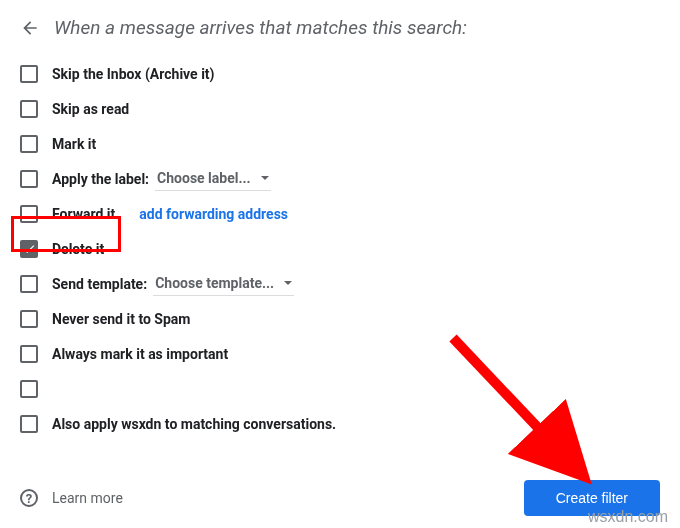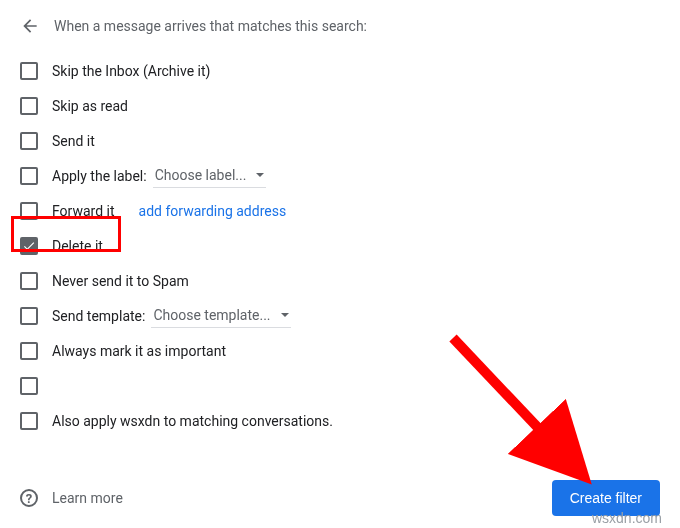--- a/index.html
+++ b/index.html
@@ -19,36 +19,38 @@
     box-sizing: border-box;
     width: 100%;
     height: 100%;
     position: relative;
   }
   .header {
     display: flex;
     align-items: center;
     margin-bottom: 18px;
     color: #5f6368;
-    font-size: 14px;
+    font-size: 19px;
+    font-style: italic;
   }
   .back-icon {
     width: 20px;
     height: 20px;
     display: flex;
     align-items: center;
     justify-content: center;
     margin-right: 14px;
     cursor: pointer;
   }
   .row {
     display: flex;
     align-items: center;
     min-height: 34px;
     margin-bottom: 1px;
+    font-weight: bold;
   }
   .checkbox {
     width: 18px;
     height: 18px;
     border: 2px solid #5f6368;
     border-radius: 2px;
     box-sizing: border-box;
     margin-right: 14px;
     display: flex;
     align-items: center;
@@ -126,30 +128,30 @@
     font-weight: bold;
     color: #5f6368;
     margin-right: 14px;
     box-sizing: border-box;
   }
   .create-button {
     background: #1a73e8;
     color: #fff;
     border: none;
     border-radius: 4px;
-    padding: 10px 18px;
+    padding: 10px 32px;
     font-size: 14px;
     font-weight: 500;
     cursor: pointer;
   }
   .watermark {
     position: absolute;
-    right: 18px;
+    right: 12px;
     bottom: 2px;
-    font-size: 14px;
+    font-size: 16px;
     color: #9aa0a6;
     font-family: Arial, sans-serif;
     pointer-events: none;
   }
   
   .arrow-svg {
     position: absolute;
     left: 0; top: 0;
     width: 680px; height: 528px;
     pointer-events: none;
@@ -174,21 +176,21 @@
     <span class="row-label">Skip the Inbox (Archive it)</span>
   </div>
 
   <div class="row">
     <span class="checkbox"></span>
     <span class="row-label">Skip as read</span>
   </div>
 
   <div class="row">
     <span class="checkbox"></span>
-    <span class="row-label">Send it</span>
+    <span class="row-label">Mark it</span>
   </div>
 
   <div class="row">
     <span class="checkbox"></span>
     <span class="row-label">Apply the label:</span>
     <span class="dropdown">
       <span>Choose label...</span>
       <span class="arrow"></span>
     </span>
   </div>
@@ -203,30 +205,30 @@
     <span class="checkbox checked">
       <svg width="14" height="14" viewBox="0 0 24 24">
           <path d="M9 16.17 4.83 12l-1.42 1.41L9 19 21 7l-1.41-1.41z"></path>
         </svg>
     </span>
     <span class="row-label">Delete it</span>
   </div>
 
   <div class="row">
     <span class="checkbox"></span>
-    <span class="row-label">Never send it to Spam</span>
-  </div>
-
-  <div class="row">
-    <span class="checkbox"></span>
     <span class="row-label">Send template:</span>
     <span class="dropdown">
       <span>Choose template...</span>
       <span class="arrow"></span>
     </span>
+  </div>
+
+  <div class="row">
+    <span class="checkbox"></span>
+    <span class="row-label">Never send it to Spam</span>
   </div>
 
   <div class="row">
     <span class="checkbox"></span>
     <span class="row-label">Always mark it as important</span>
   </div>
 
   <div class="row">
     <span class="checkbox"></span>
   </div>

